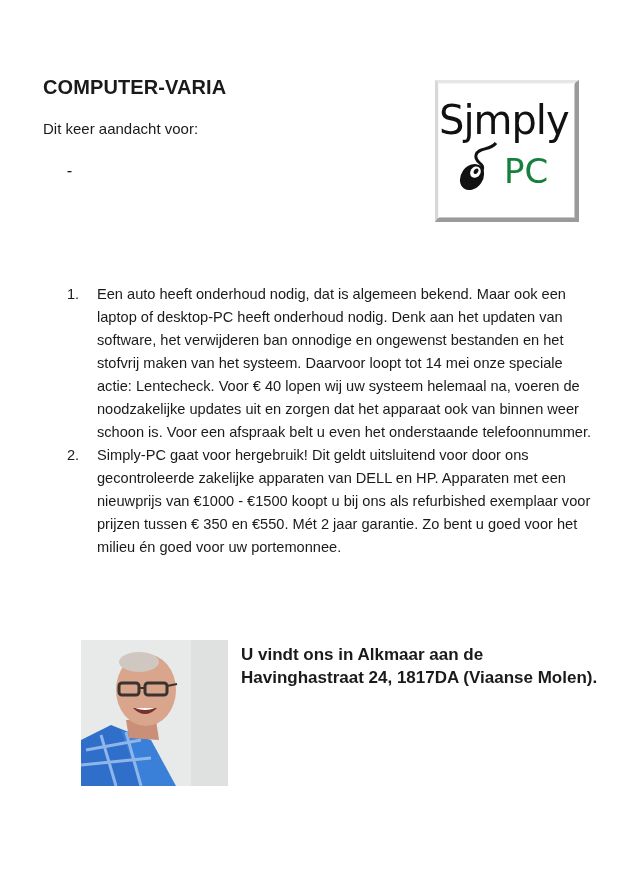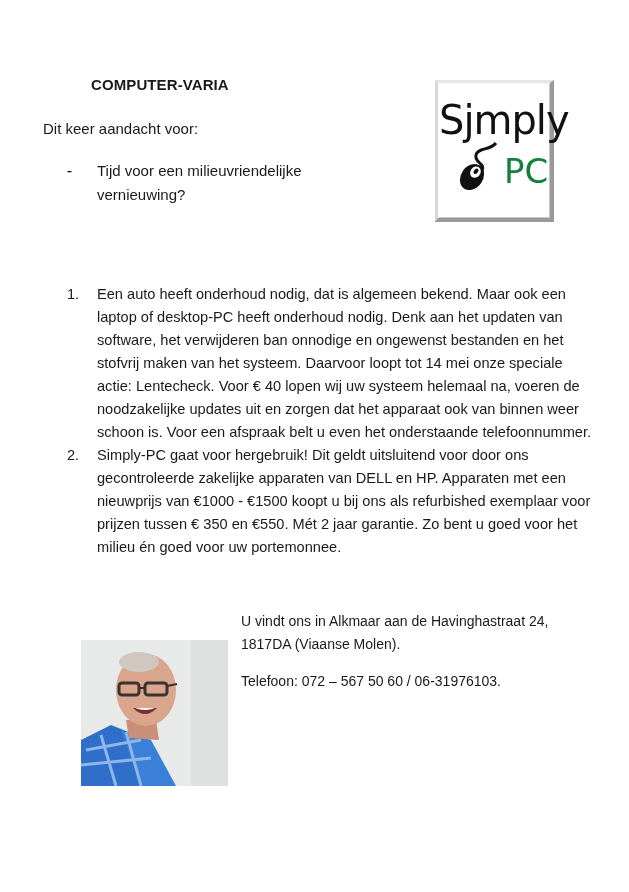--- a/index.html
+++ b/index.html
@@ -1,51 +1,50 @@
 <!DOCTYPE html>
 <html><head>
   <meta charset="utf-8">
   <style>
     html, body { margin: 0; padding: 0; background: #ffffff; }
     body { width: 629px; height: 892px; position: relative; overflow: hidden;
            font-family: "Liberation Sans", "DejaVu Sans", sans-serif; color: #1a1a1a; }
     .abs { position: absolute; }
-    .title { left: 43px; top: 76px; font-size: 15px; font-weight: bold; letter-spacing: 0.1px; margin-left: 48px; }
+    .title { left: 43px; top: 76px; font-size: 20px; font-weight: bold; letter-spacing: 0.1px; }
     .intro { left: 43px; top: 120px; font-size: 15px; text-align: center; }
     .dash-list { left: 67px; top: 159px; font-size: 15px; line-height: 24px; margin: 0; padding: 0; list-style: none; }
     .dash-list li { position: relative; padding-left: 30px; width: 270px; }
     .dash-list li .dash { position: absolute; left: 0; top: 0; }
     .num-list { left: 67px; top: 283px; width: 530px; font-size: 14.6px; line-height: 23px; margin: 0; padding: 0; list-style: none; }
     .num-list li { position: relative; padding-left: 30px; }
     .num-list li .num { position: absolute; left: 0; top: 0; }
-    .logo { left: 435px; top: 80px; width: 119px; height: 142px; box-sizing: border-box;
+    .logo { left: 435px; top: 80px; width: 144px; height: 142px; box-sizing: border-box;
             background: #ffffff;
             border-top: 3px solid #e6e6e6; border-left: 3px solid #d8d8d8;
             border-right: 4px solid #9a9a9a; border-bottom: 4px solid #9a9a9a;
             box-shadow: inset 1px 1px 0 #f6f6f6, inset -1px -1px 0 #c8c8c8; }
     .logo-word { position: absolute; left: 1px; top: 14px; font-size: 40px; font-family: "DejaVu Sans", sans-serif; color: #111; letter-spacing: -1px; }
     .logo-pc { position: absolute; left: 66px; top: 68px; font-size: 34px; font-family: "DejaVu Sans", sans-serif; color: #15803d; letter-spacing: 0px; }
     .logo-mouse { position: absolute; left: 18px; top: 58px; }
     .photo { left: 81px; top: 640px; width: 147px; height: 146px; overflow: hidden; background: #e9eaea; }
-    .contact { left: 241px; top: 610px; width: 360px; font-size: 14px; line-height: 23px; }
+    .contact { left: 241px; top: 643px; width: 360px; font-size: 17px; line-height: 23px; font-weight: bold; }
     .contact p { margin: 0 0 14px 0; }
   </style>
 </head>
 <body>
 
 <div class="abs title">COMPUTER-VARIA</div>
 <div class="abs intro">Dit keer aandacht voor:</div>
 
 <ul class="abs dash-list">
   <li>
     <span class="dash">-</span>
   </li>
   <li>
     <span class="dash">-</span>
-    <span>Tijd voor een milieuvriendelijke vernieuwing?</span>
   </li>
 </ul>
 
 <div class="abs logo">
   <span class="logo-word">Sjmply</span>
   <svg class="logo-mouse" width="48" height="50" viewBox="0 0 48 50">
     <path d="M40 2 C 34 10, 22 6, 20 14 C 18 22, 30 22, 26 30" fill="none" stroke="#111" stroke-width="3"></path>
     <g transform="rotate(35 16 36)">
       <ellipse cx="16" cy="36" rx="11" ry="14" fill="#111"></ellipse>
       <ellipse cx="16" cy="30" rx="5" ry="6" fill="#fff"></ellipse>
@@ -85,14 +84,13 @@
     <line x1="58" y1="48" x2="64" y2="48" stroke="#3b3330" stroke-width="2"></line>
     <line x1="86" y1="46" x2="96" y2="44" stroke="#3b3330" stroke-width="2"></line>
 
     <path d="M52 68 Q64 80 76 68 Z" fill="#7a2f2a"></path>
     <path d="M54 68 Q64 72 74 68" fill="#ffffff"></path>
   </svg>
 </div>
 
 <div class="abs contact">
   <p>U vindt ons in Alkmaar aan de Havinghastraat 24, 1817DA (Viaanse Molen).</p>
-  <p>Telefoon: 072 – 567 50 60 / 06-31976103.</p>
 </div>
 
 </body></html>

